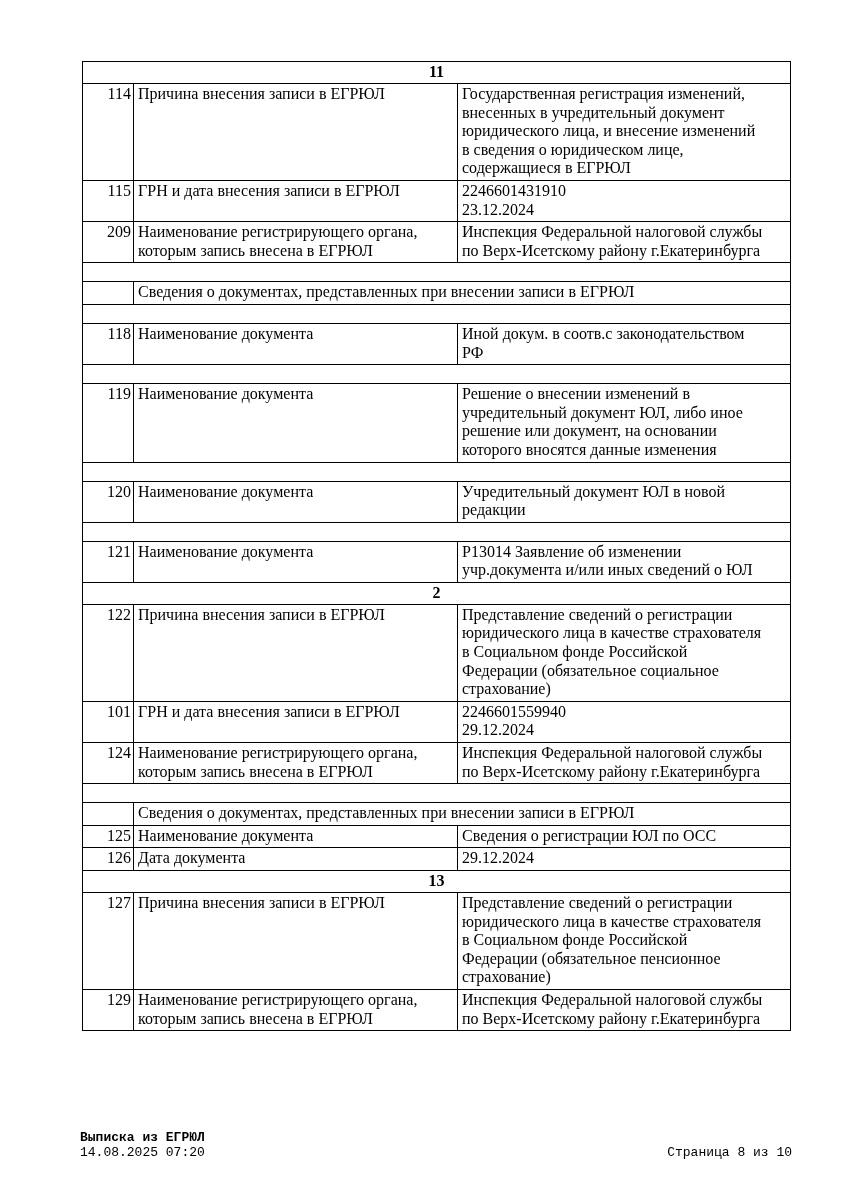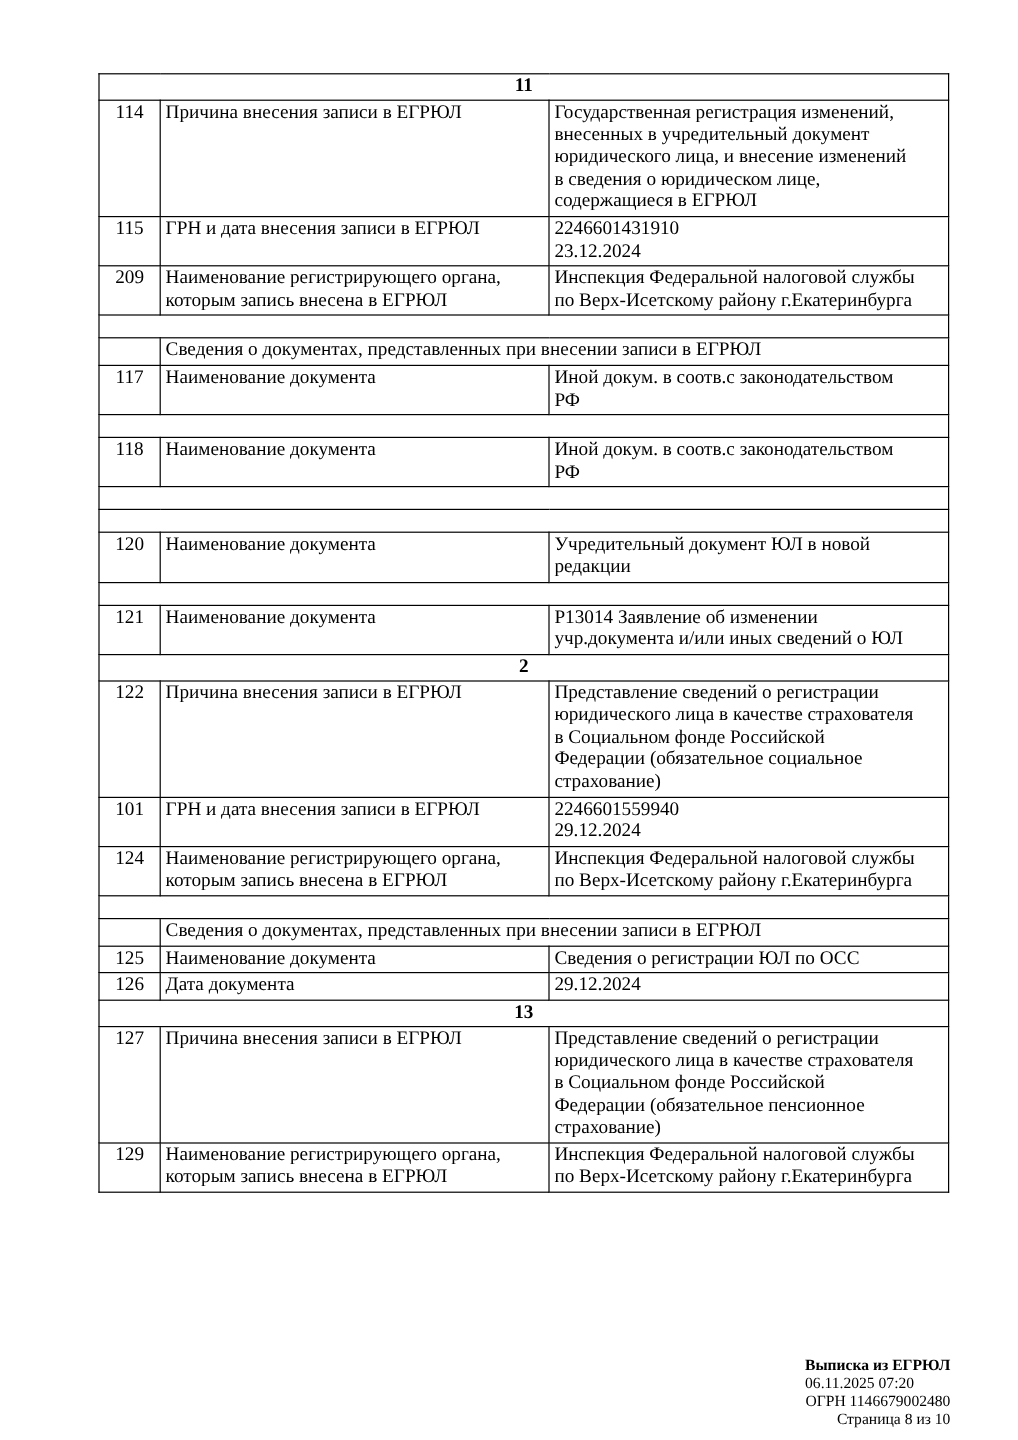--- a/index.html
+++ b/index.html
@@ -28,21 +28,21 @@
     line-height: 18.6px;
     color: #000;
   }
   table.egrul td {
     border: 1.5px solid #000;
     vertical-align: top;
     padding: 1px 2px 2px 4px;
     overflow: hidden;
   }
   table.egrul td.num {
-    text-align: center;
+    text-align: right;
     padding: 1px 2px;
   }
   table.egrul td.lbl,
   table.egrul td.val,
   table.egrul td.subhdr {
     white-space: pre;
   }
   table.egrul tr.section td {
     text-align: center;
     font-weight: bold;
@@ -55,25 +55,24 @@
     padding: 0;
   }
   .footer {
     position: absolute;
     left: 80px;
     width: 712px;
     top: 1130px;
     display: flex;
     justify-content: space-between;
     align-items: flex-end;
-    font-family: Liberation Serif, serif;
+    font-family: Liberation Mono, monospace;
     font-size: 13px;
     line-height: 15px;
     color: #000;
-    flex-direction: column;
   }
   .footer .left {
     text-align: left;
   }
   .footer .left .title {
     font-weight: bold;
   }
   .footer .center {
     text-align: center;
     flex: 1;
@@ -120,37 +119,39 @@
           <td class="val">Инспекция Федеральной налоговой службы
 по Верх-Исетскому району г.Екатеринбурга</td>
         </tr>
         <tr class="spacer">
           <td colspan="3"></td>
         </tr>
         <tr>
           <td class="num"></td>
           <td class="subhdr" colspan="2">Сведения о документах, представленных при внесении записи в ЕГРЮЛ</td>
         </tr>
-        <tr>
-          <td class="num">117</td>
+        <tr class="spacer">
+          <td colspan="3"></td>
+        </tr>
+        <tr>
+          <td class="num">118</td>
           <td class="lbl">Наименование документа</td>
           <td class="val">Иной докум. в соотв.с законодательством
 РФ</td>
         </tr>
         <tr class="spacer">
           <td colspan="3"></td>
         </tr>
         <tr>
-          <td class="num">118</td>
-          <td class="lbl">Наименование документа</td>
-          <td class="val">Иной докум. в соотв.с законодательством
-РФ</td>
-        </tr>
-        <tr class="spacer">
-          <td colspan="3"></td>
+          <td class="num">119</td>
+          <td class="lbl">Наименование документа</td>
+          <td class="val">Решение о внесении изменений в
+учредительный документ ЮЛ, либо иное
+решение или документ, на основании
+которого вносятся данные изменения</td>
         </tr>
         <tr class="spacer">
           <td colspan="3"></td>
         </tr>
         <tr>
           <td class="num">120</td>
           <td class="lbl">Наименование документа</td>
           <td class="val">Учредительный документ ЮЛ в новой
 редакции</td>
         </tr>
@@ -223,19 +224,18 @@
 которым запись внесена в ЕГРЮЛ</td>
           <td class="val">Инспекция Федеральной налоговой службы
 по Верх-Исетскому району г.Екатеринбурга</td>
         </tr>
       </tbody>
   </table>
 
   <div class="footer">
     <div class="left">
       <div class="title">Выписка из ЕГРЮЛ</div>
-      <div>06.11.2025 07:20</div>
+      <div>14.08.2025 07:20</div>
     </div>
-    <div class="center">ОГРН 1146679002480</div>
     <div class="right">Страница 8 из 10</div>
   </div>
 
 </div>
 
 </body></html>

